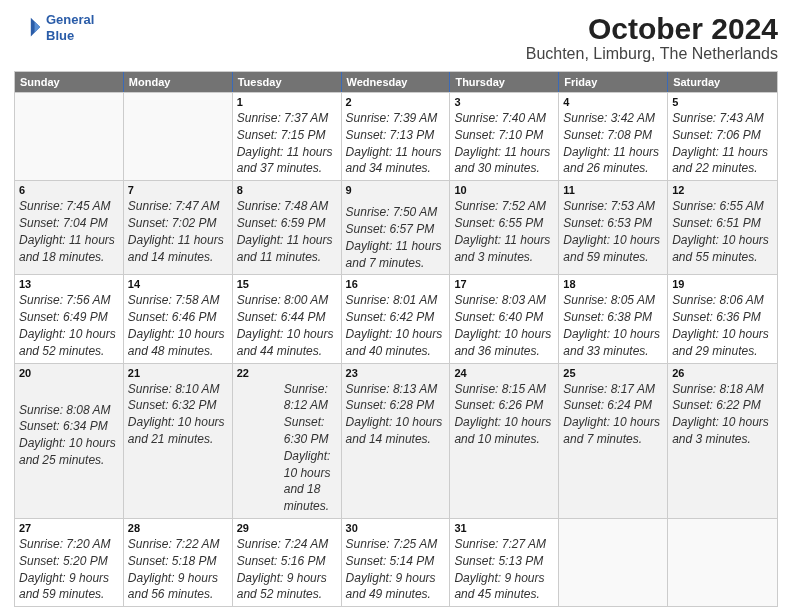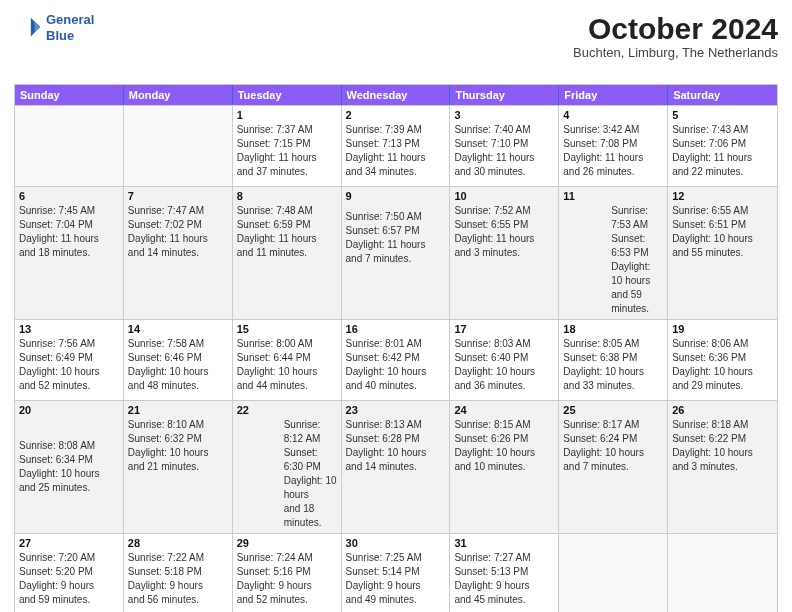--- a/index.html
+++ b/index.html
@@ -14,21 +14,21 @@
       width: 792px;
       height: 612px;
       padding: 12px 14px 10px 14px;
       display: flex;
       flex-direction: column;
     }
     .header {
       display: flex;
       justify-content: space-between;
       align-items: flex-start;
-      margin-bottom: 24px;
+      margin-bottom: 8px;
     }
     .logo {
       display: flex;
       align-items: center;
       gap: 4px;
     }
     .logo-text {
       font-size: 13px;
       font-weight: bold;
       color: #2a5ca8;
@@ -42,33 +42,33 @@
       text-align: right;
     }
     .month-title {
       font-size: 30px;
       font-weight: bold;
       color: #222;
       line-height: 1.1;
       text-align: right;
     }
     .subtitle {
-      font-size: 13px;
+      font-size: 16px;
       color: #444;
     }
     .calendar {
       flex: 1;
       display: flex;
       flex-direction: column;
       border: 1px solid #ccc;
     }
     .cal-header-row {
       display: grid;
       grid-template-columns: repeat(7, 1fr);
-      background: #8b5cf6;
+      background: #737373;
     }
     .cal-header-cell {
       color: #fff;
       font-size: 11px;
       font-weight: bold;
       padding: 4px 5px;
       text-align: left;
       border-right: 1px solid #3a6ab8;
     }
     .cal-header-cell:last-child { border-right: none; }
@@ -94,23 +94,24 @@
     .cal-cell:last-child { border-right: none; }
     .cal-cell.empty { background: #f9f9f9; }
     .cal-cell.shaded { background: #f2f2f2; }
     .day-number {
       font-size: 11px;
       font-weight: bold;
       color: #111;
       margin-bottom: 2px;
     }
     .day-info {
-      font-size: 10px;
+      font-size: 12px;
       color: #333;
       line-height: 1.4;
+      font-style: italic;
     }
   </style>
 </head>
 <body>
 
 <div class="page">
   <div class="header">
     <div class="logo">
       <svg class="logo-icon" viewBox="0 0 30 30">
         <polygon points="18,4 28,14 18,24" fill="#2a5ca8"></polygon>
@@ -208,21 +209,21 @@
           </div>
           <div class="cal-cell shaded">
             <div class="day-number">10</div>
             <div class="day-info" style="white-space: pre-line;">Sunrise: 7:52 AM
 Sunset: 6:55 PM
 Daylight: 11 hours
 and 3 minutes.</div>
           </div>
           <div class="cal-cell shaded">
             <div class="day-number">11</div>
-            <div class="day-info" style="white-space: pre-line; margin-left: 48px;">Sunrise: 7:53 AM
+            <div class="day-info" style="white-space: pre-line;">Sunrise: 7:53 AM
 Sunset: 6:53 PM
 Daylight: 10 hours
 and 59 minutes.</div>
           </div>
           <div class="cal-cell shaded">
             <div class="day-number">12</div>
             <div class="day-info" style="white-space: pre-line;">Sunrise: 6:55 AM
 Sunset: 6:51 PM
 Daylight: 10 hours
 and 55 minutes.</div>

